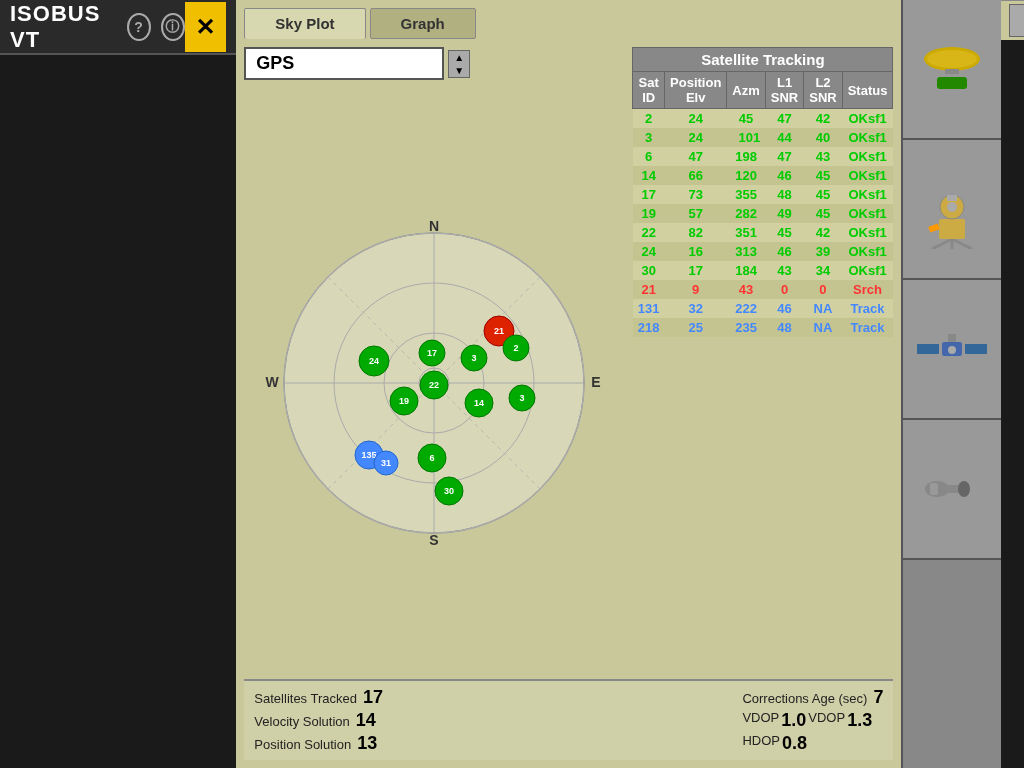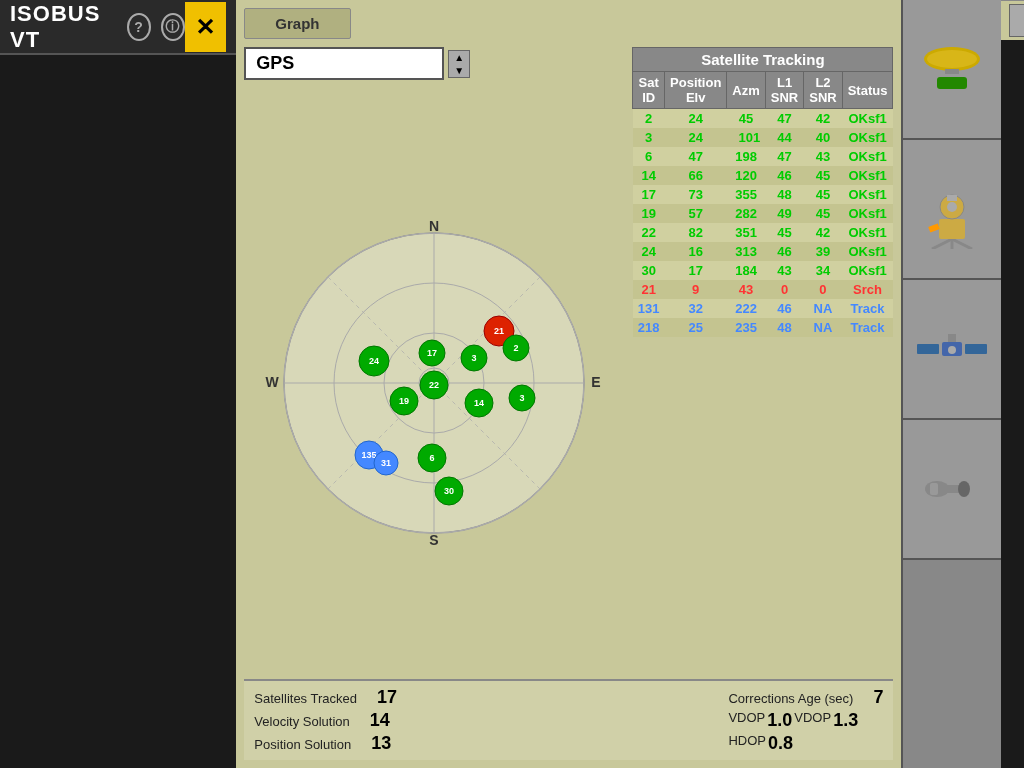--- a/index.html
+++ b/index.html
@@ -181,21 +181,21 @@
       background: #d0d0a8;
       border-top: 2px solid #888;
       padding: 6px 10px;
       display: flex;
       gap: 20px;
       flex-wrap: wrap;
       font-size: 13px;
     }
     .stats-left { display: flex; flex-direction: column; gap: 2px; }
     .stats-right { display: flex; flex-direction: column; gap: 2px; margin-left: auto; }
-    .stat-row { display: flex; align-items: baseline; gap: 20px; }
+    .stat-row { display: flex; align-items: baseline; gap: 6px; }
     .stat-label { color: #222; }
     .stat-value { font-size: 18px; font-weight: bold; color: #000; }
     .dop-row { display: flex; gap: 2px; align-items: flex-start; }
     .dop-label { color: #222; font-size: 13px; }
     .dop-value { font-size: 18px; font-weight: bold; color: #000; }
     
     .right-sidebar {
       width: 100px;
       background: #888;
       display: flex;
@@ -270,20 +270,21 @@
     <span class="icon-circle">ⓘ</span>
     <button class="close-btn">✕</button>
   </div>
 
   <div class="content-area">
 
     <div class="main-panel">
 
 
       <div class="tabs-row">
+        <div class="tab active">Sky Plot</div>
         <div class="tab">Graph</div>
       </div>
 
       <div class="content-row">
 
         <div class="sky-plot-area">
 
           <div class="gps-selector">
             <div class="gps-dropdown">GPS</div>
             <div class="gps-arrows">

